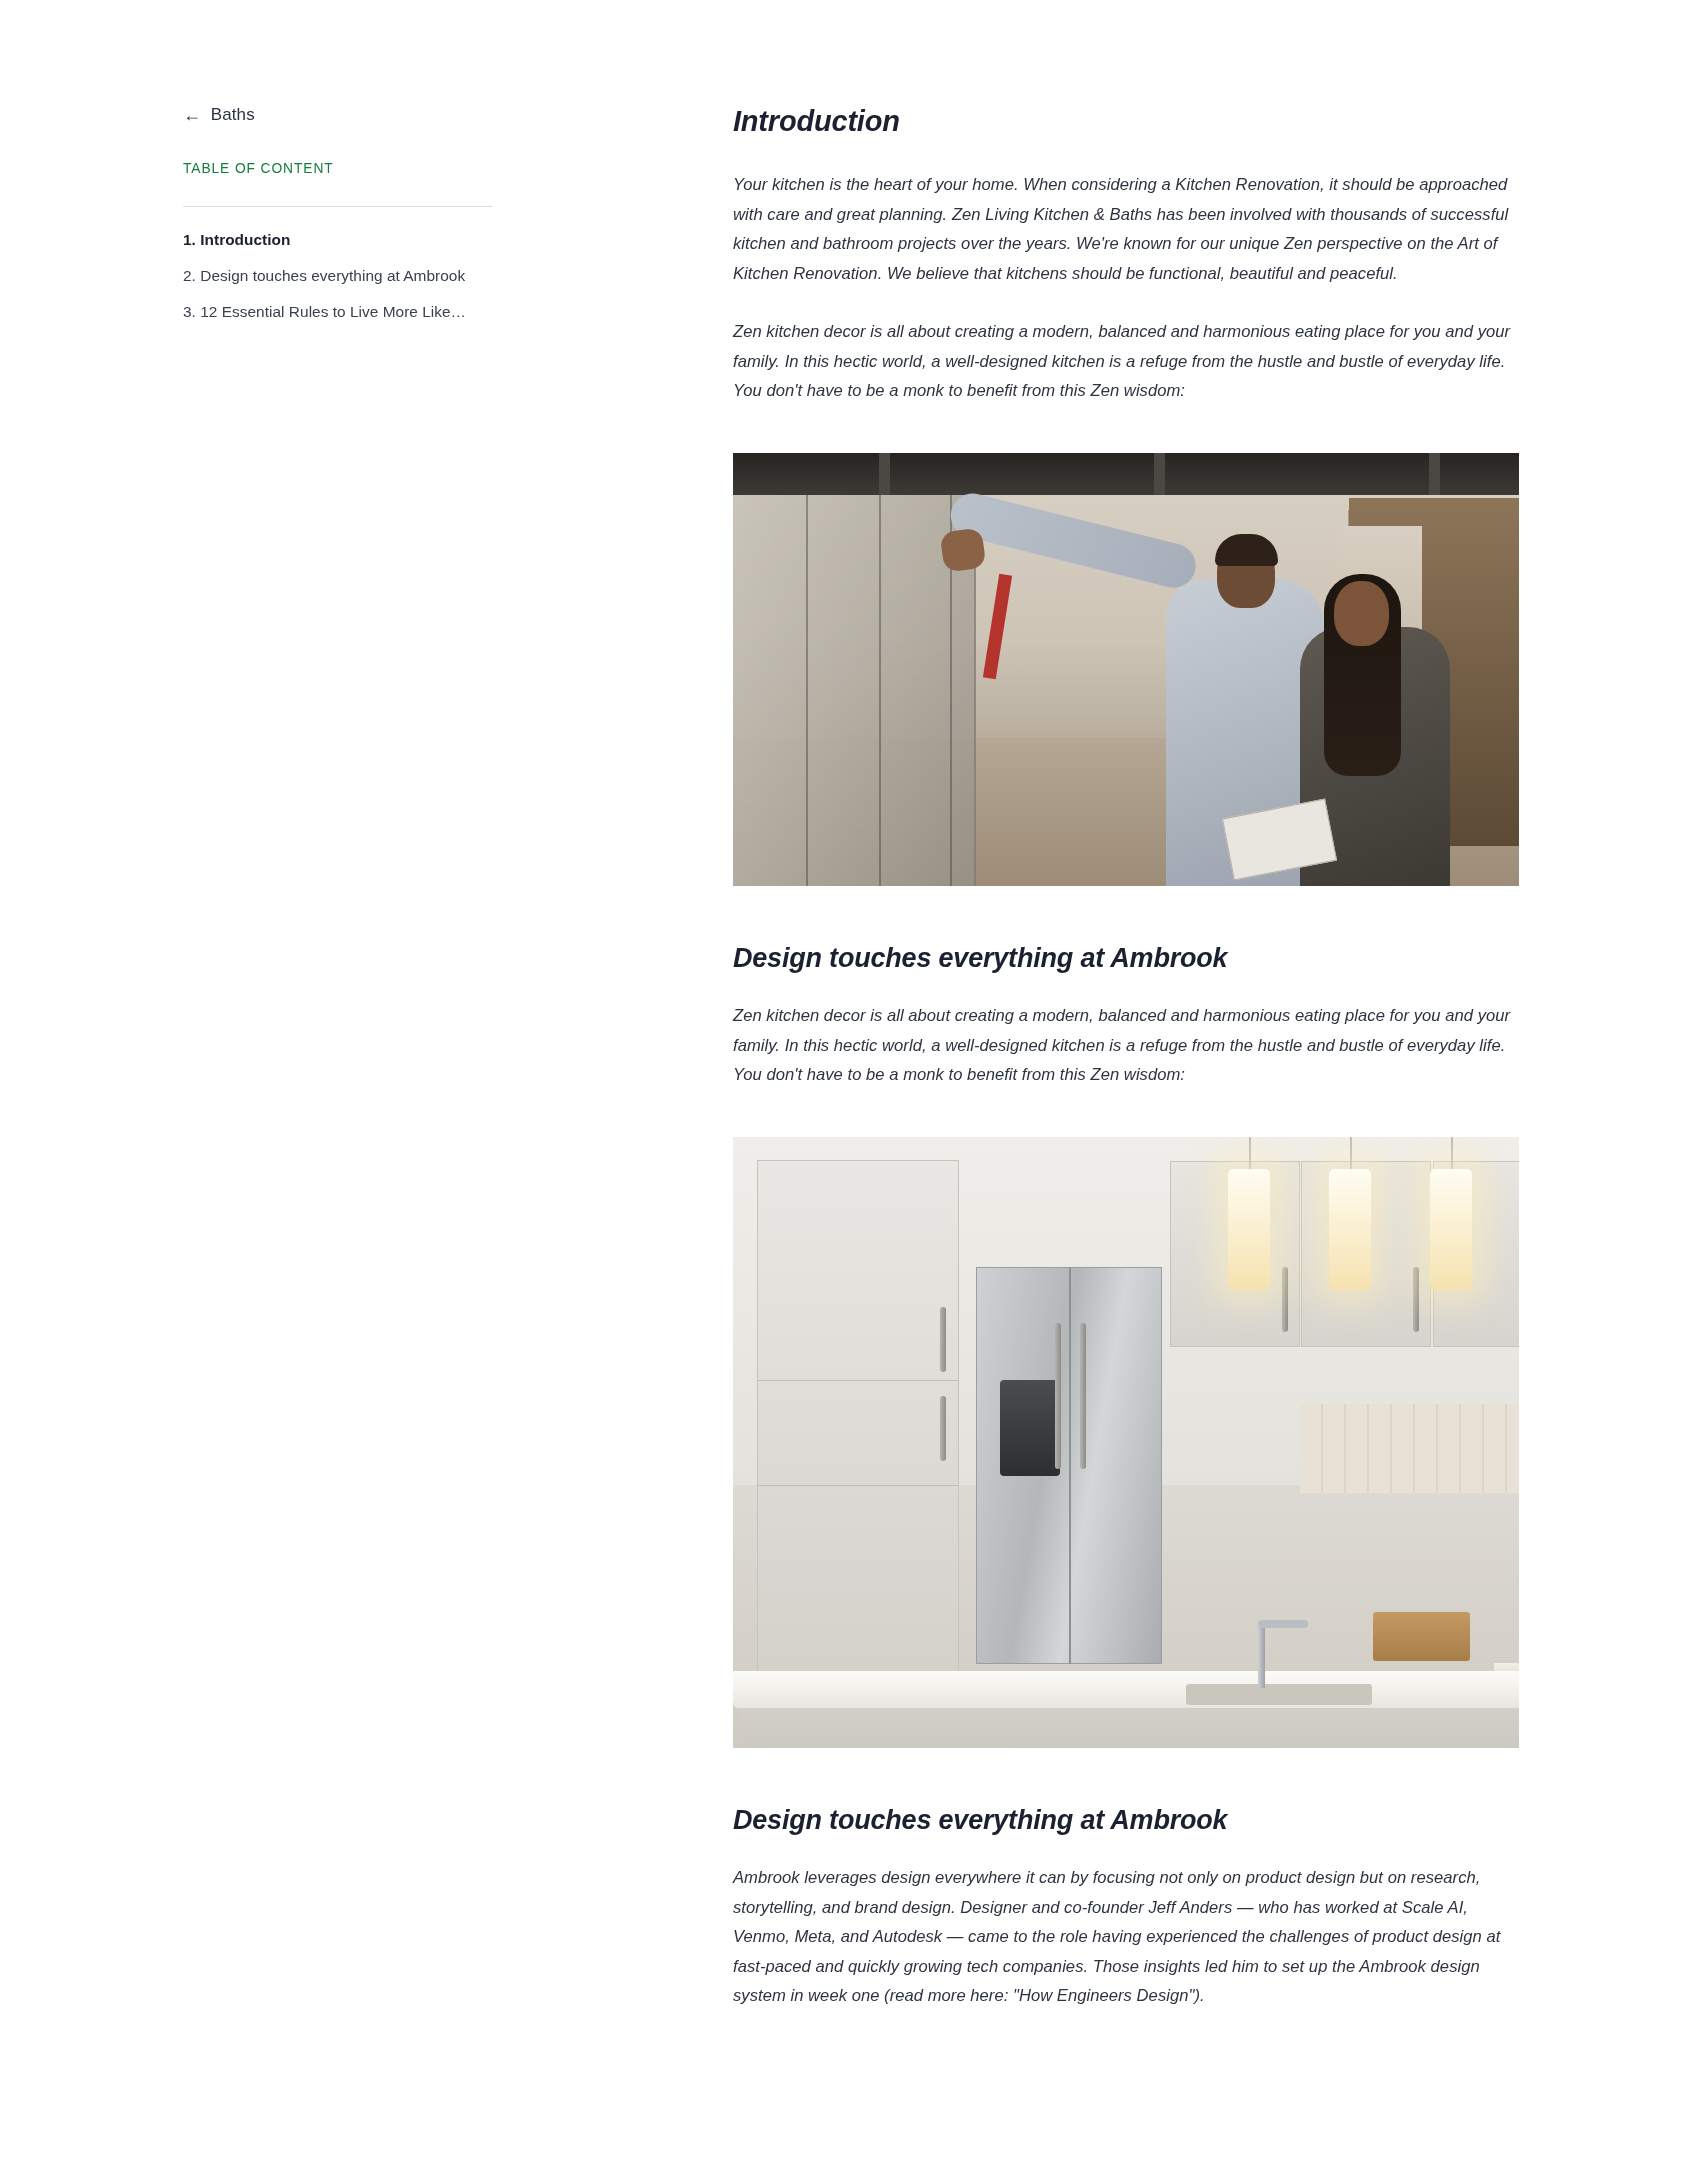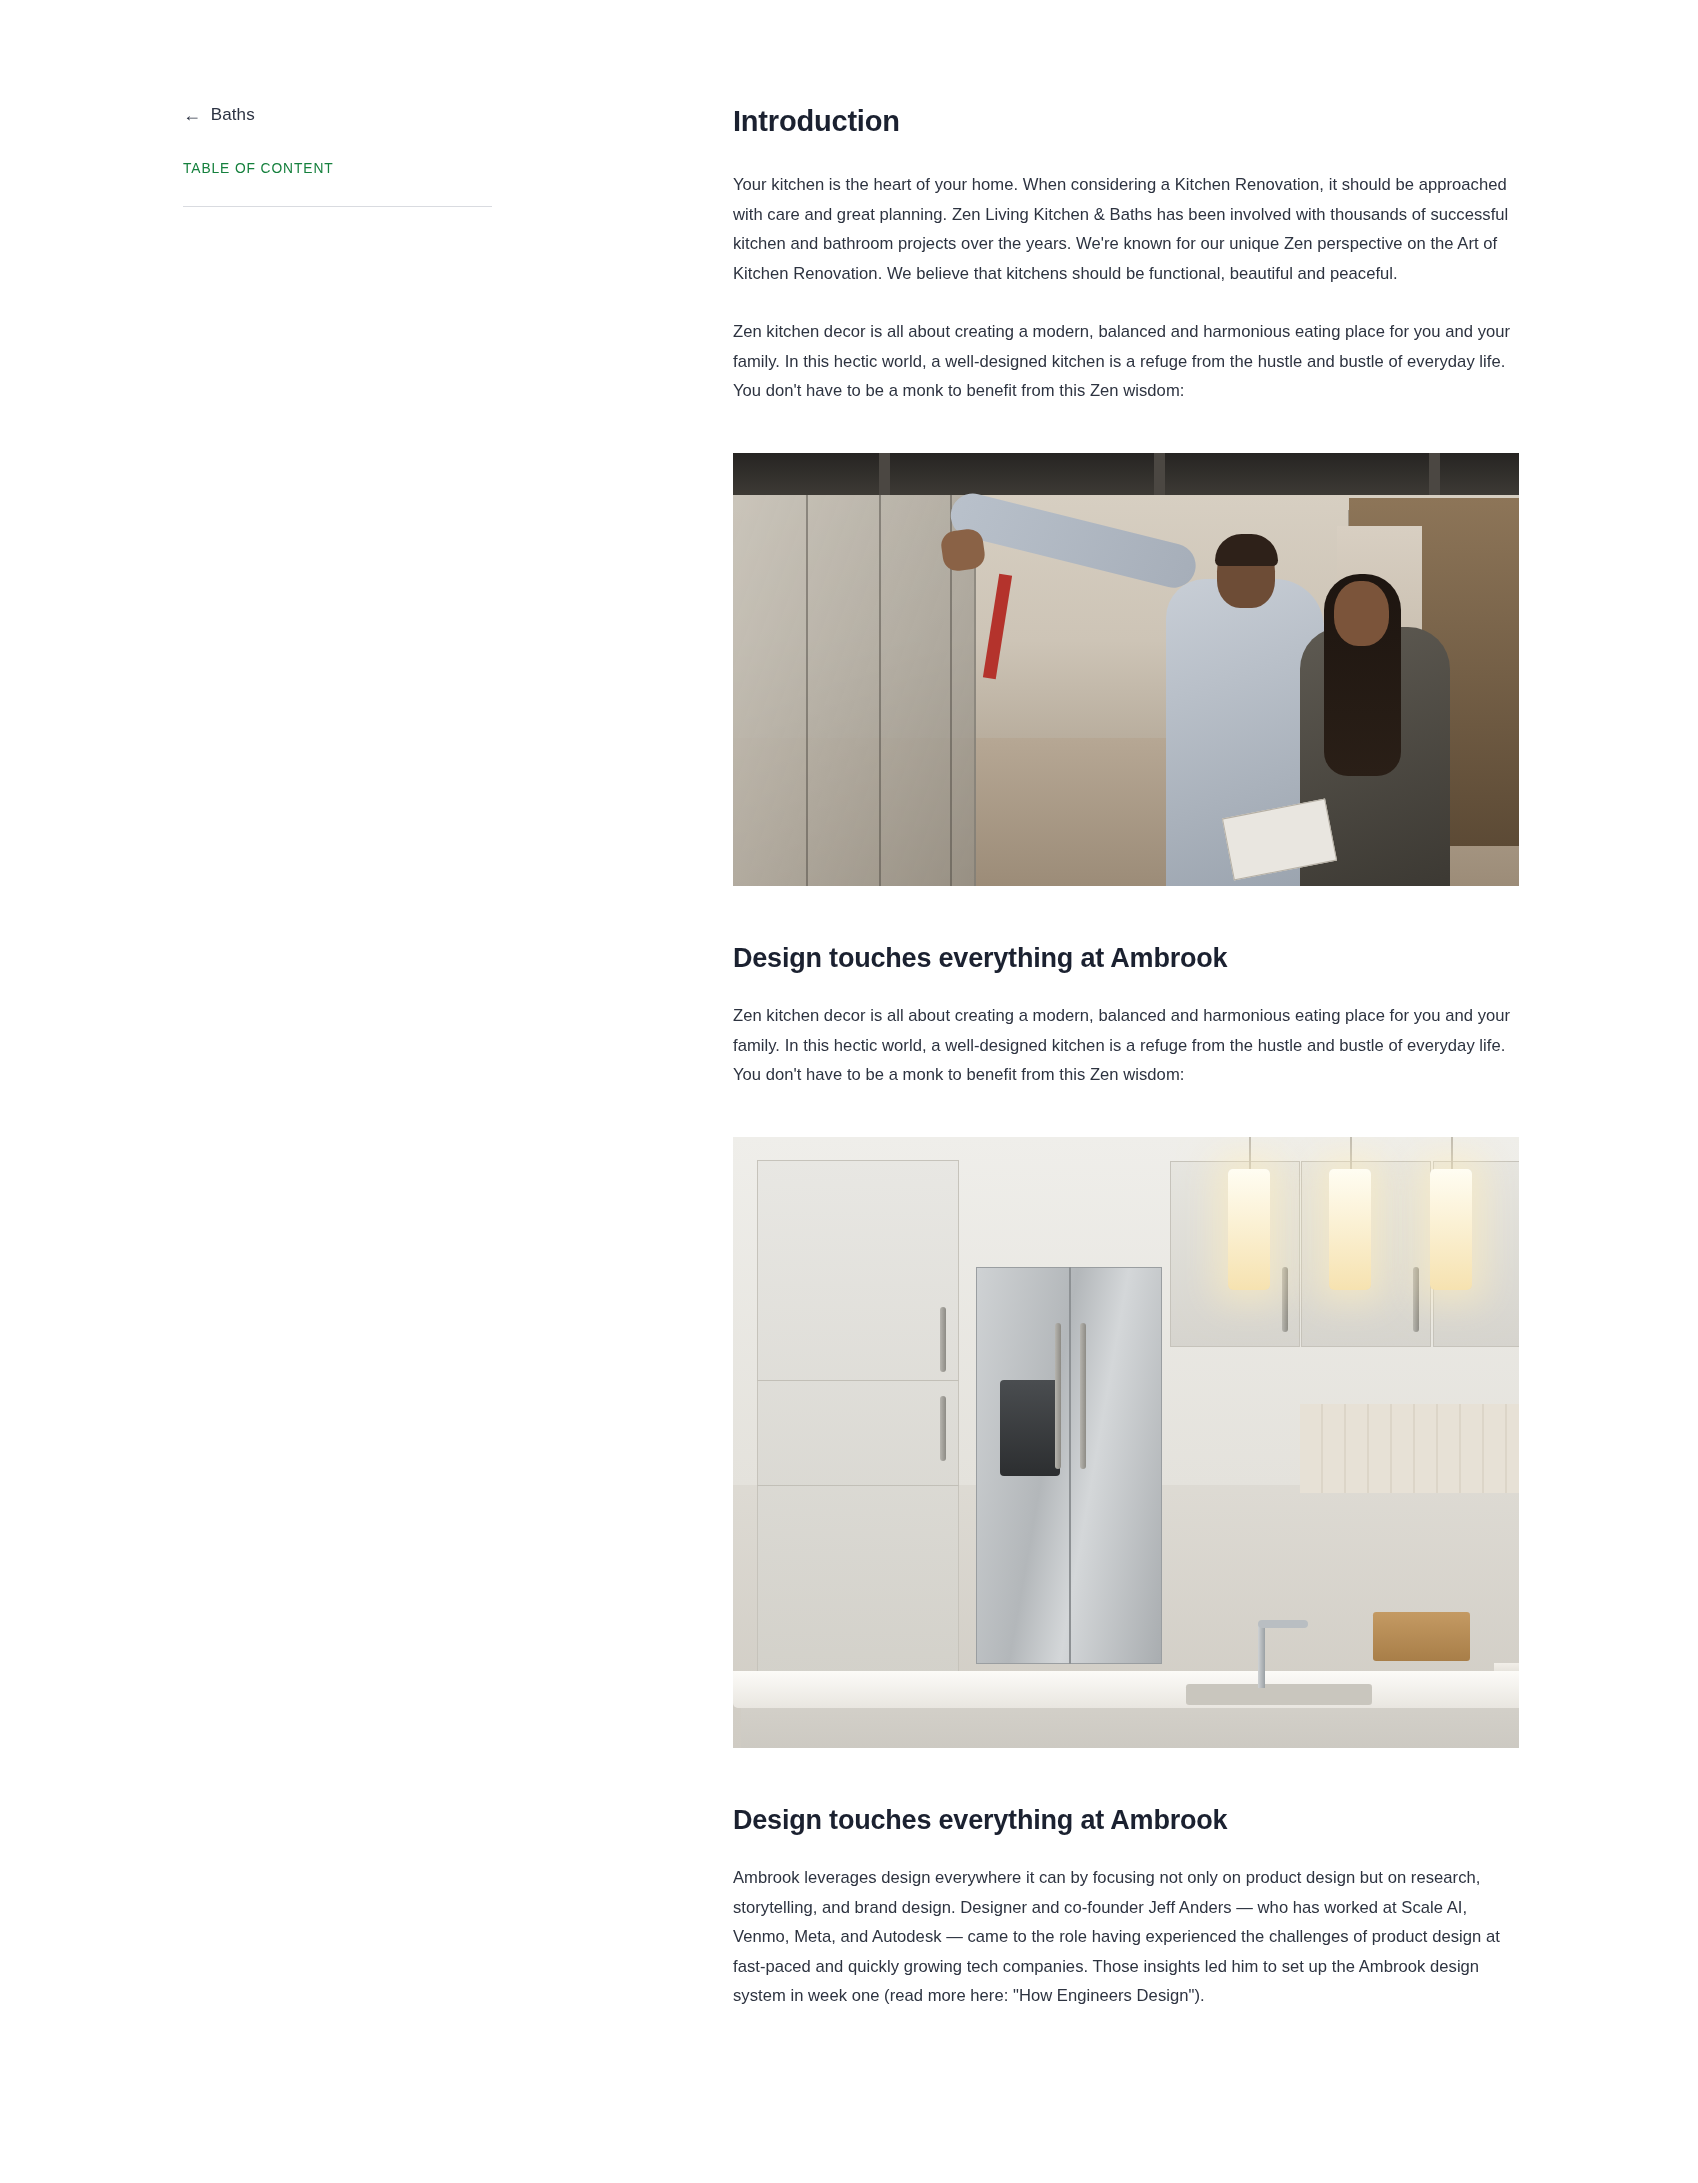--- a/index.html
+++ b/index.html
@@ -77,20 +77,21 @@
     font-weight: 700;
     color: #1b2130;
   }
 
   
   .content {
     position: absolute;
     left: 733px;
     top: 105px;
     width: 786px;
+    font-style: italic;
   }
   .section { margin-bottom: 0; }
   h1.section-title {
     font-size: 29px;
     font-weight: 600;
     color: #1b2130;
     margin: 0 0 32px 0;
     letter-spacing: -0.2px;
   }
   h2.section-title {
@@ -317,20 +318,25 @@
 
   <aside class="sidebar">
     <a class="back-link">
       <span class="back-arrow">←</span>
       <span>Baths</span>
     </a>
 
     <div class="toc-title">TABLE OF CONTENT</div>
     <div class="toc-divider"></div>
 
+    <ul class="toc-list">
+      <li class="toc-item active">1. Introduction</li>
+      <li class="toc-item">2. Design touches everything at Ambrook</li>
+      <li class="toc-item">3. 12 Essential Rules to Live More Like…</li>
+    </ul>
   </aside>
 
   <main class="content">
 
     <section class="section">
       <h1 class="section-title">Introduction</h1>
       <p class="body-text">Your kitchen is the heart of your home. When considering a Kitchen Renovation, it should be approached with care and great planning. Zen Living Kitchen &amp; Baths has been involved with thousands of successful kitchen and bathroom projects over the years. We're known for our unique Zen perspective on the Art of Kitchen Renovation. We believe that kitchens should be functional, beautiful and peaceful.</p>
       <p class="body-text">Zen kitchen decor is all about creating a modern, balanced and harmonious eating place for you and your family. In this hectic world, a well-designed kitchen is a refuge from the hustle and bustle of everyday life. You don't have to be a monk to benefit from this Zen wisdom:</p>
 
       <figure class="figure">

